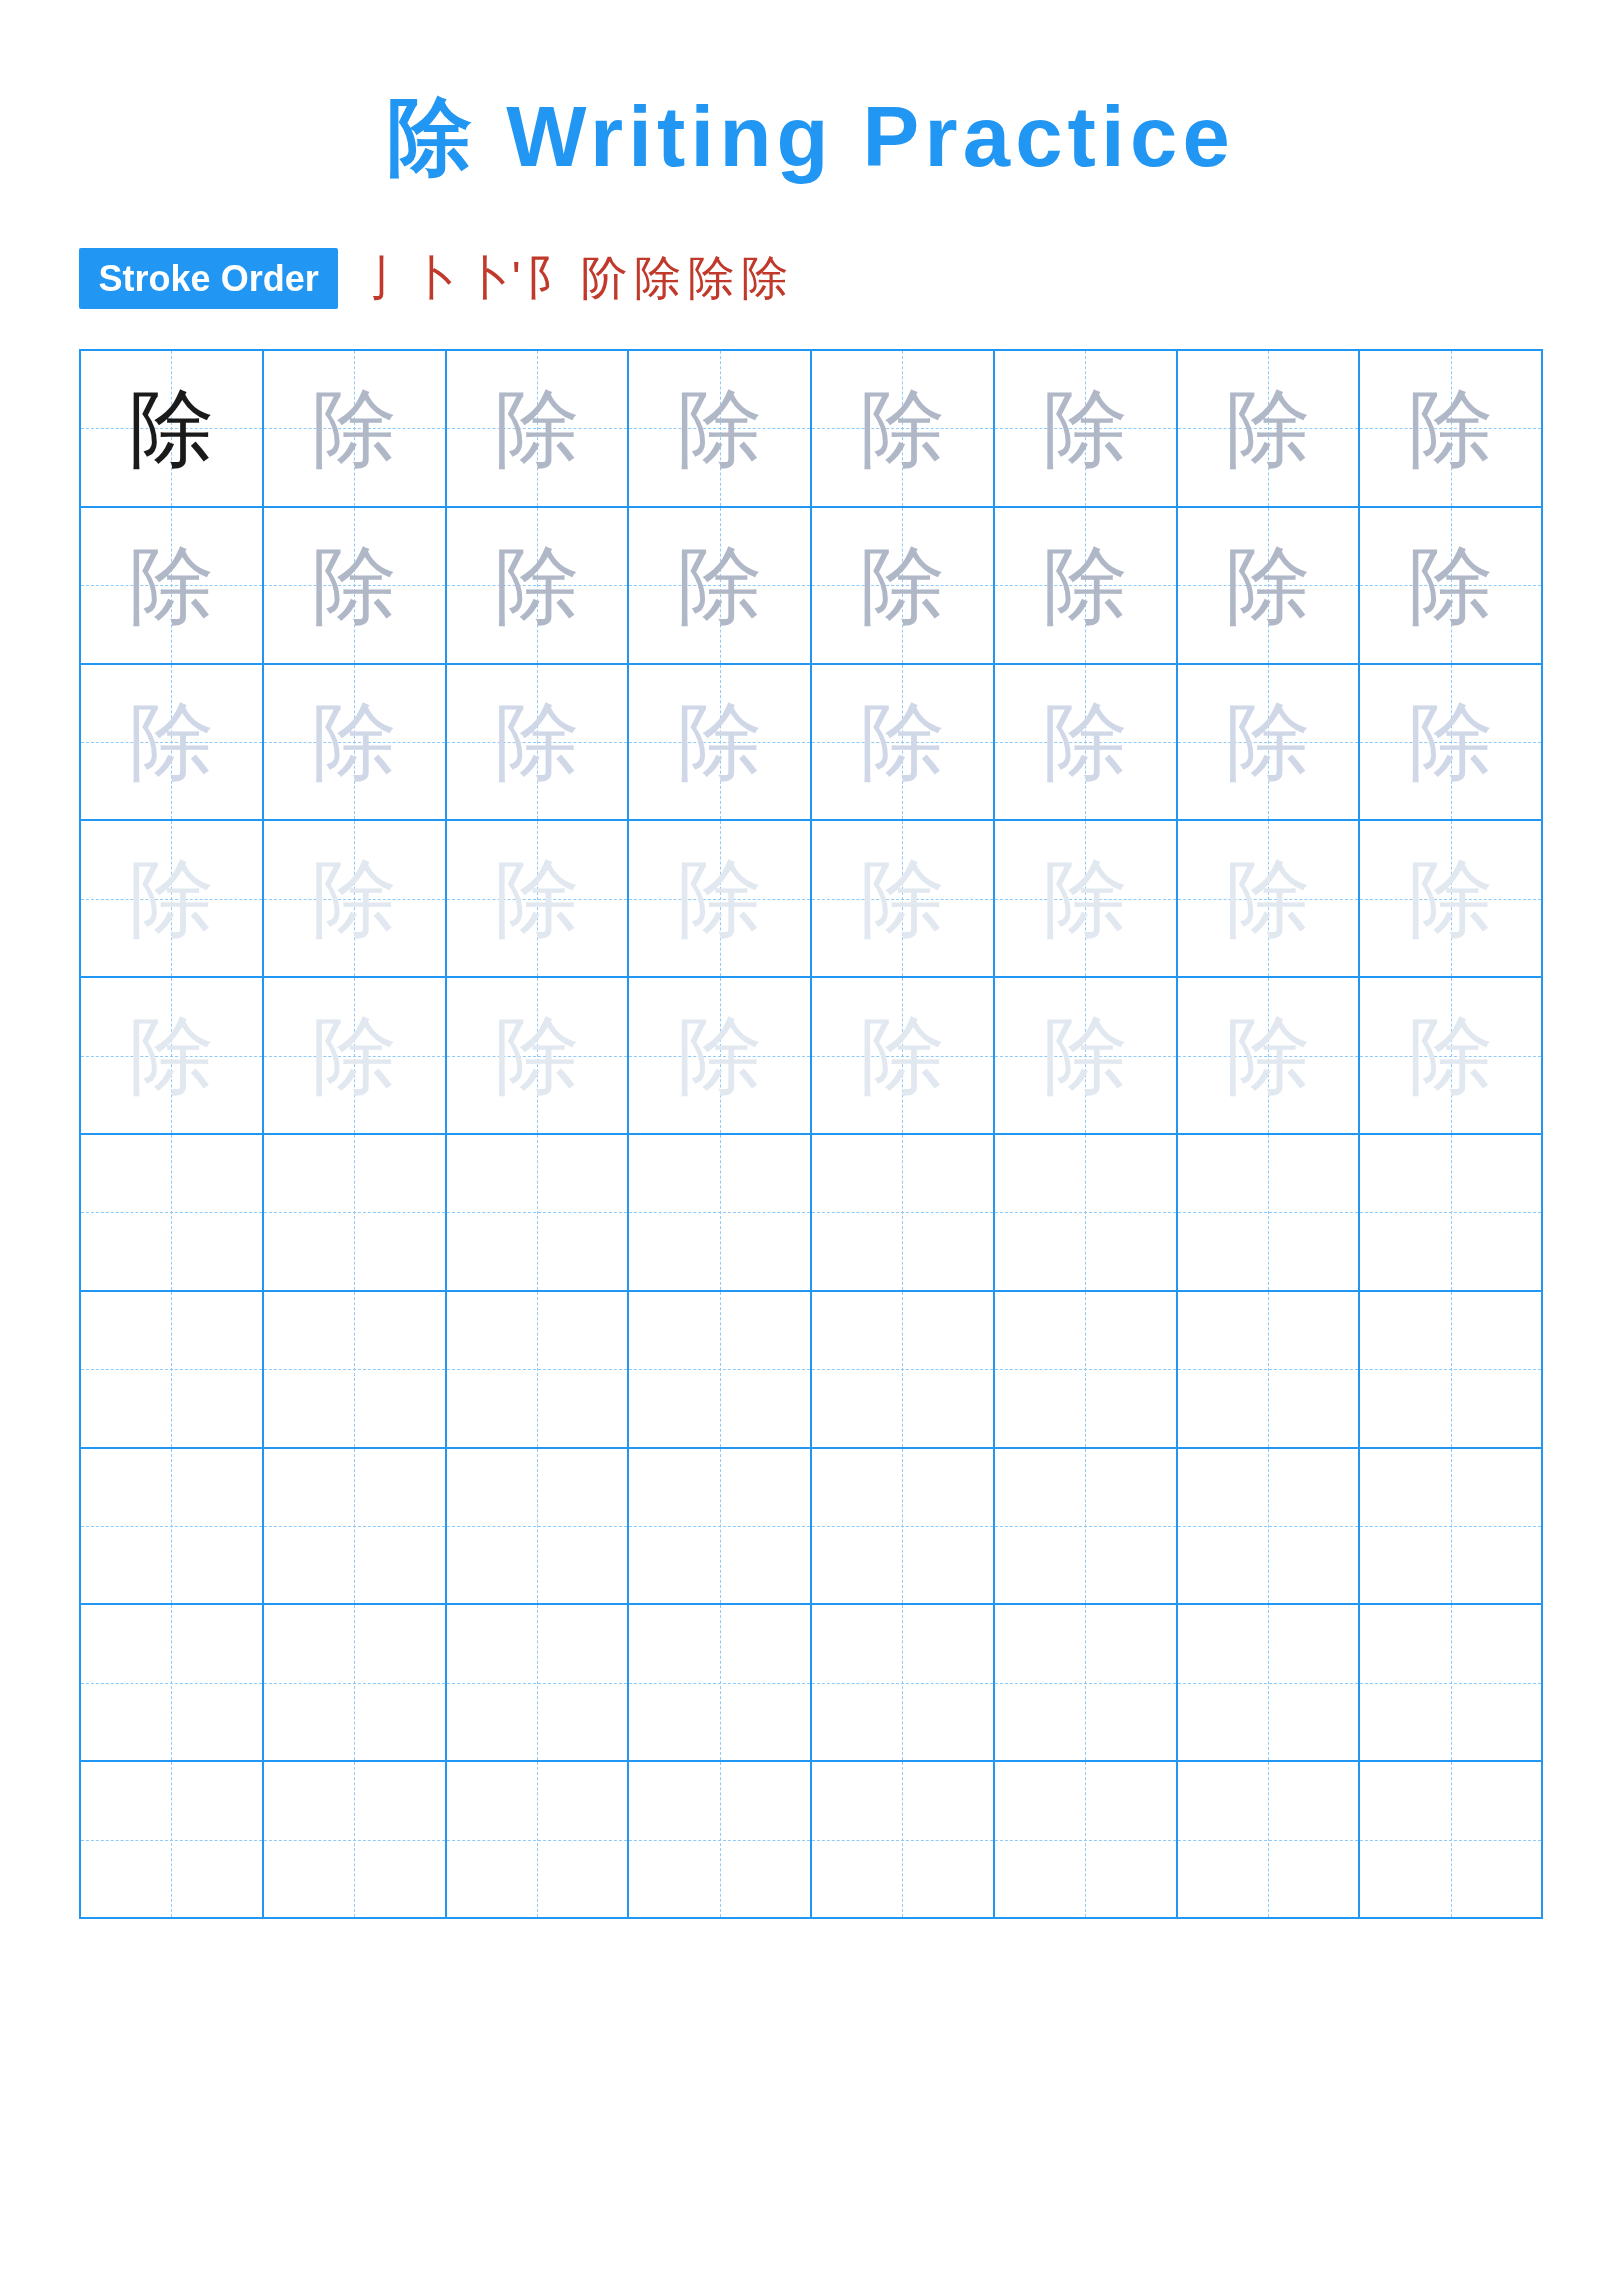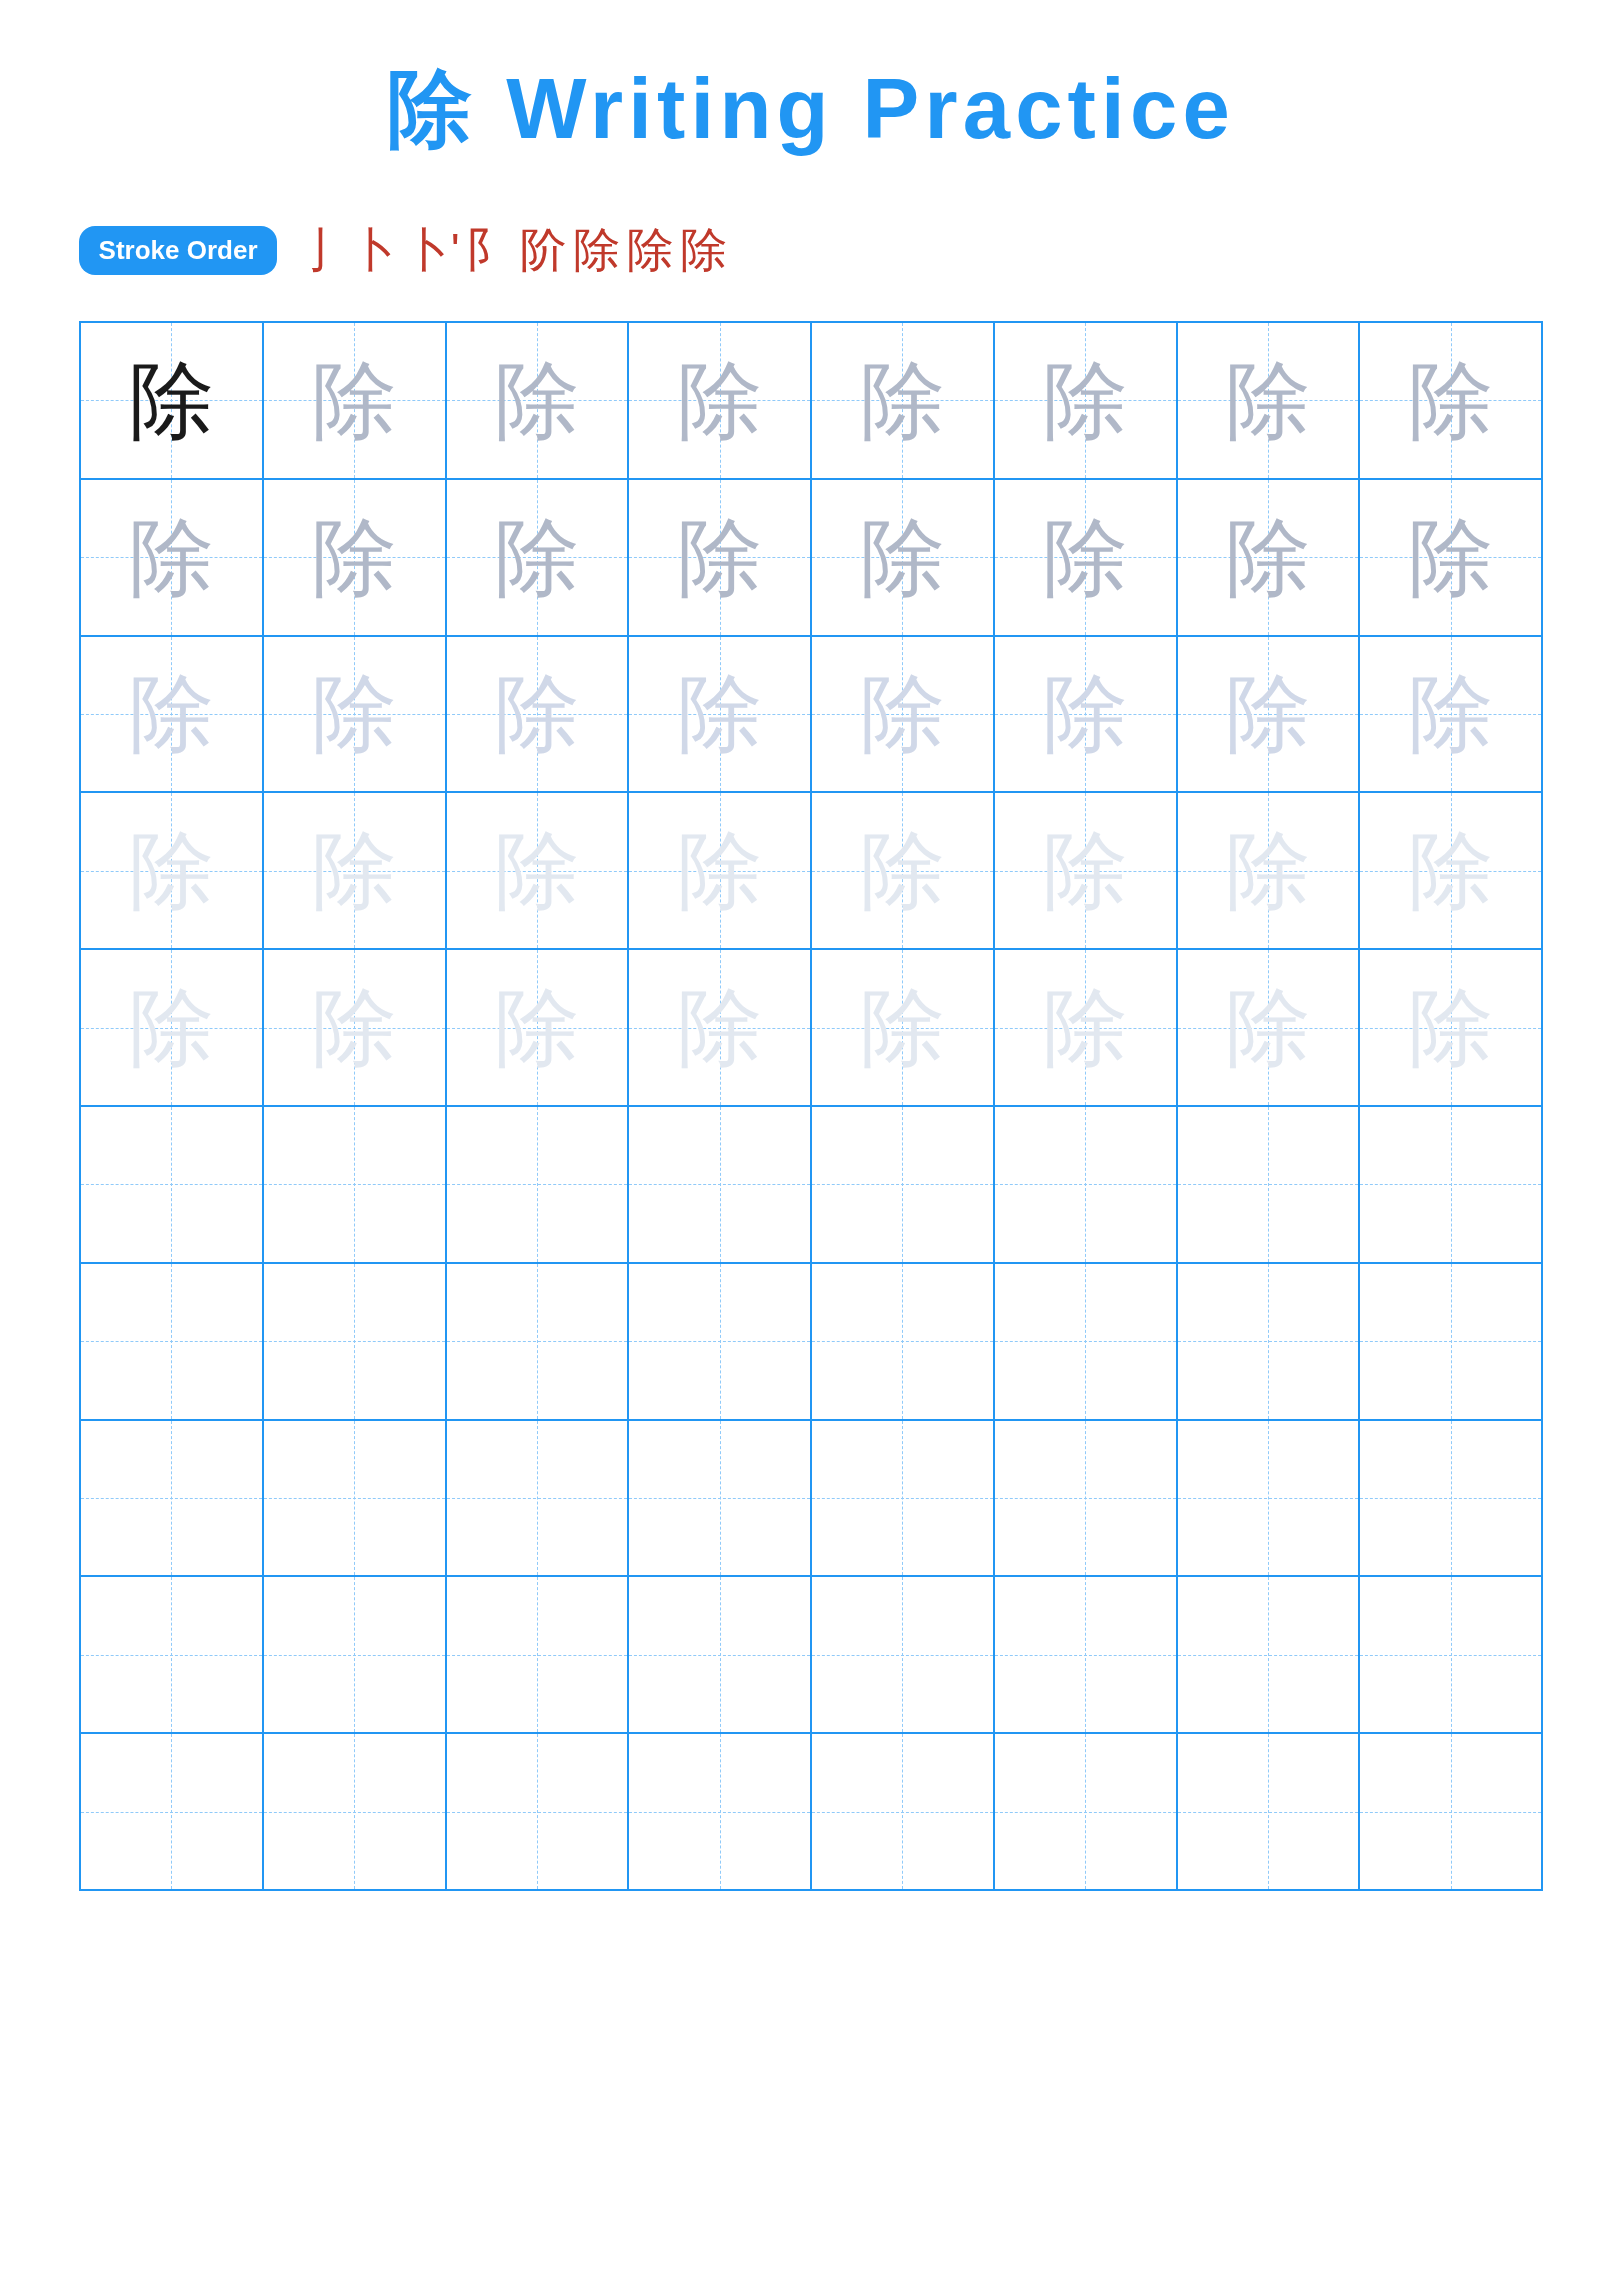--- a/index.html
+++ b/index.html
@@ -9,21 +9,21 @@
       font-family: sans-serif;
       width: 1622px;
       min-height: 2295px;
       position: relative;
     }
 
     .page {
       width: 1622px;
       min-height: 2295px;
       background: #fff;
-      padding: 52px 79px;
+      padding: 80px 79px;
     }
 
     .title {
       text-align: center;
       font-size: 85px;
       font-weight: bold;
       color: #2196F3;
       margin-bottom: 52px;
       letter-spacing: 5.2px;
     }
@@ -31,24 +31,24 @@
     .stroke-order-row {
       display: flex;
       align-items: center;
       margin-bottom: 39px;
       gap: 19.6px;
     }
 
     .stroke-order-badge {
       background: #2196F3;
       color: #fff;
-      font-size: 26px;
+      font-size: 36px;
       font-weight: bold;
       padding: 9.2px 19.6px;
-      border-radius: 16px;
+      border-radius: 2px;
       white-space: nowrap;
       text-align: center;
     }
 
     .stroke-sequence {
       display: flex;
       align-items: center;
       gap: 6.5px;
       font-size: 47px;
     }

